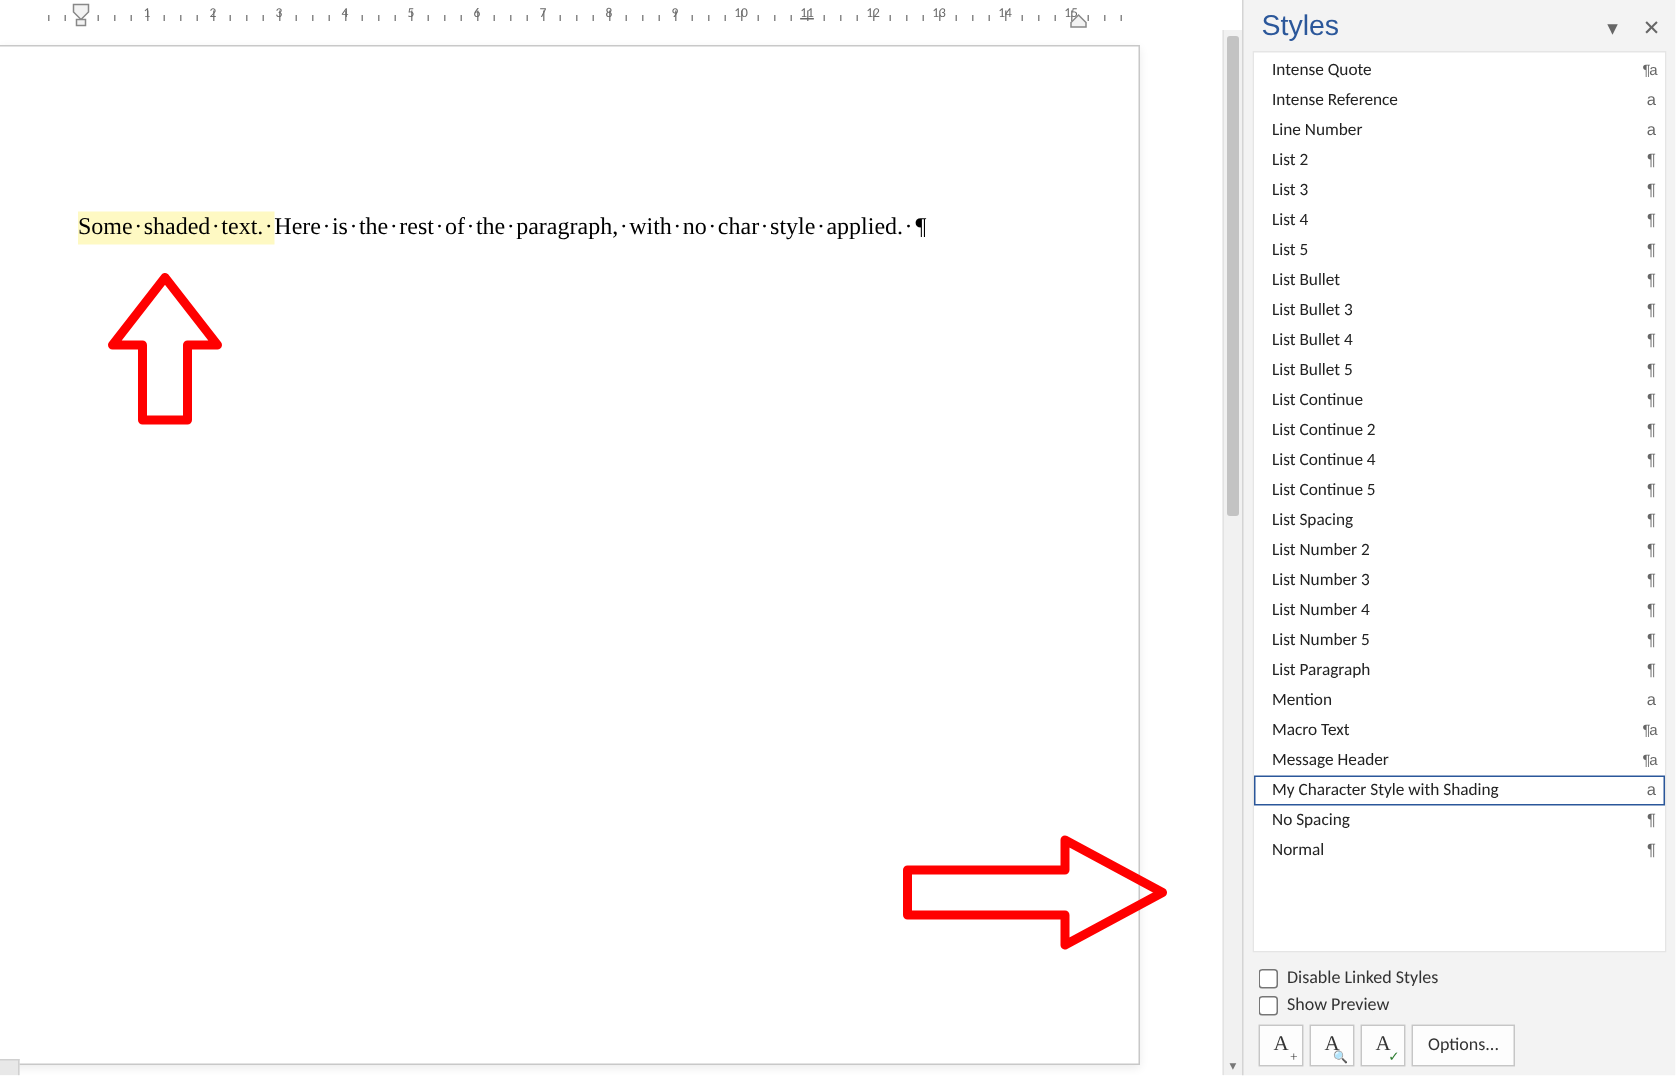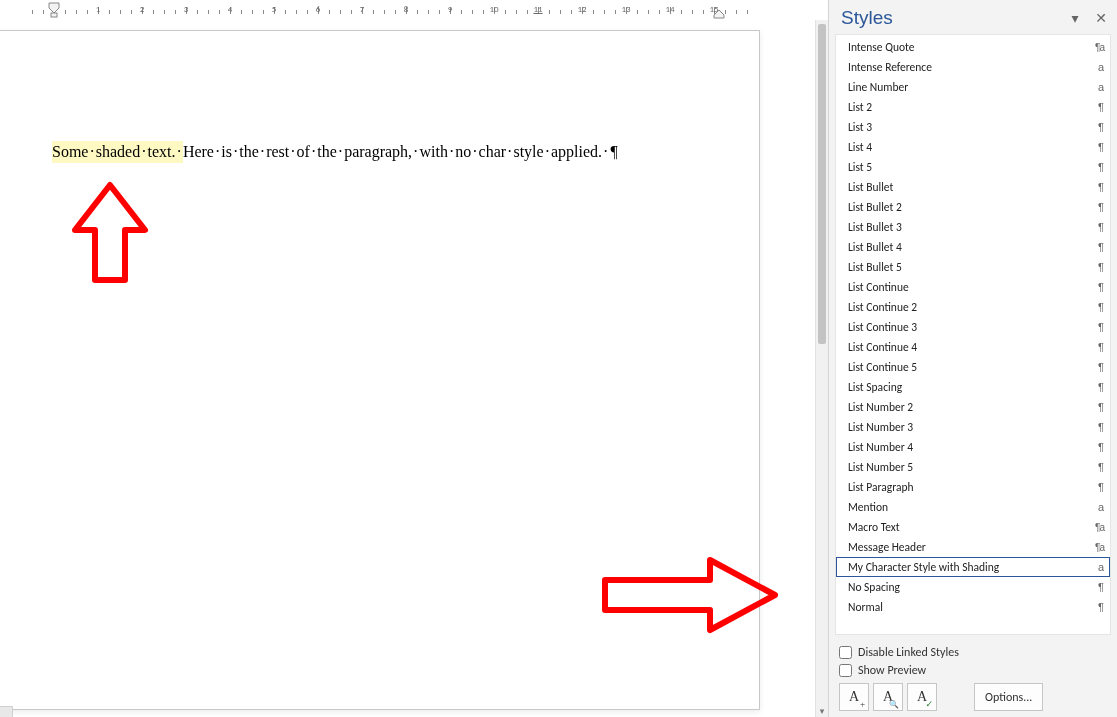--- a/index.html
+++ b/index.html
@@ -274,21 +274,21 @@
     line-height:1;
   }
   .options-btn {
     height: 26px;
     padding: 0 10px;
     border: 1px solid #c6c6c6;
     background: #fdfdfd;
     font-size: 12px;
     color: #333;
     cursor: pointer;
-    display:flex;align-items:center;margin-left:33px;
+    display:flex;align-items:center;
   }
 </style>
 </head>
 <body>
 
 <div class="app">
 
   <div class="doc-area">
 
     <div class="ruler">
@@ -467,45 +467,37 @@
         </div>
         <div class="style-item">
           <span>List 5</span>
           <span class="style-type para"></span>
         </div>
         <div class="style-item">
           <span>List Bullet</span>
           <span class="style-type para"></span>
         </div>
         <div class="style-item">
-          <span>List Bullet 2</span>
-          <span class="style-type para"></span>
-        </div>
-        <div class="style-item">
           <span>List Bullet 3</span>
           <span class="style-type para"></span>
         </div>
         <div class="style-item">
           <span>List Bullet 4</span>
           <span class="style-type para"></span>
         </div>
         <div class="style-item">
           <span>List Bullet 5</span>
           <span class="style-type para"></span>
         </div>
         <div class="style-item">
           <span>List Continue</span>
           <span class="style-type para"></span>
         </div>
         <div class="style-item">
           <span>List Continue 2</span>
-          <span class="style-type para"></span>
-        </div>
-        <div class="style-item">
-          <span>List Continue 3</span>
           <span class="style-type para"></span>
         </div>
         <div class="style-item">
           <span>List Continue 4</span>
           <span class="style-type para"></span>
         </div>
         <div class="style-item">
           <span>List Continue 5</span>
           <span class="style-type para"></span>
         </div>

